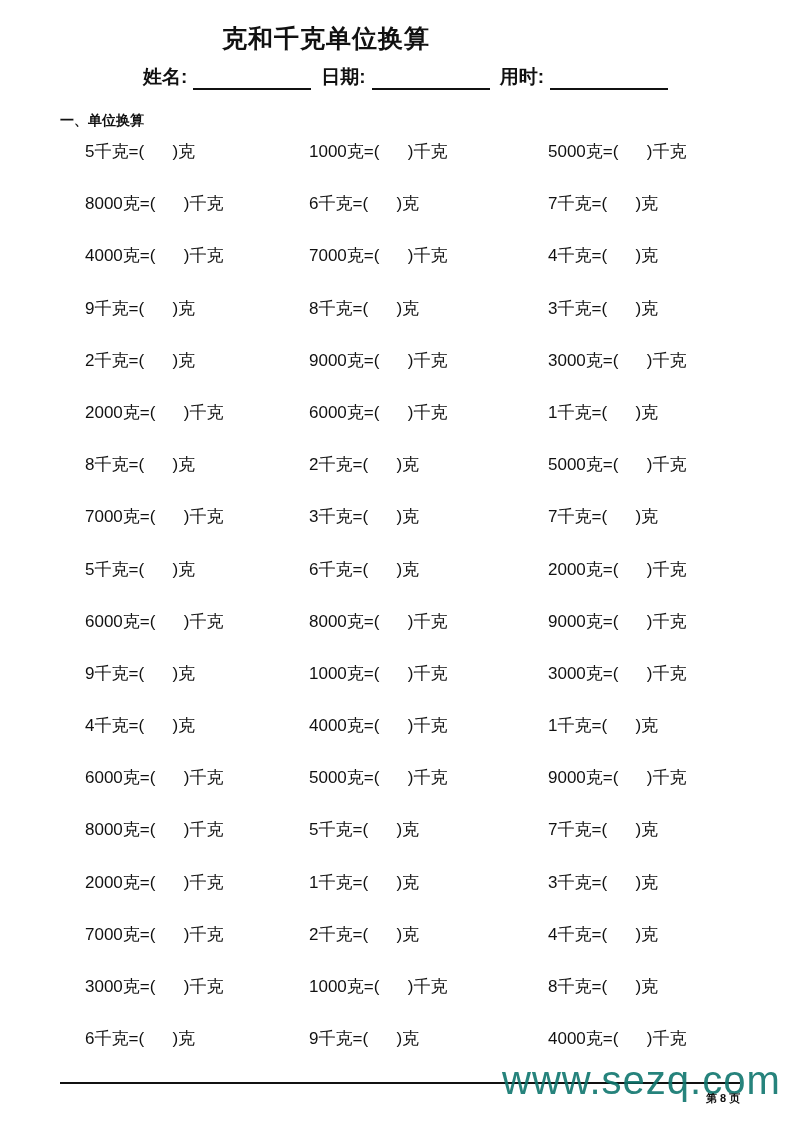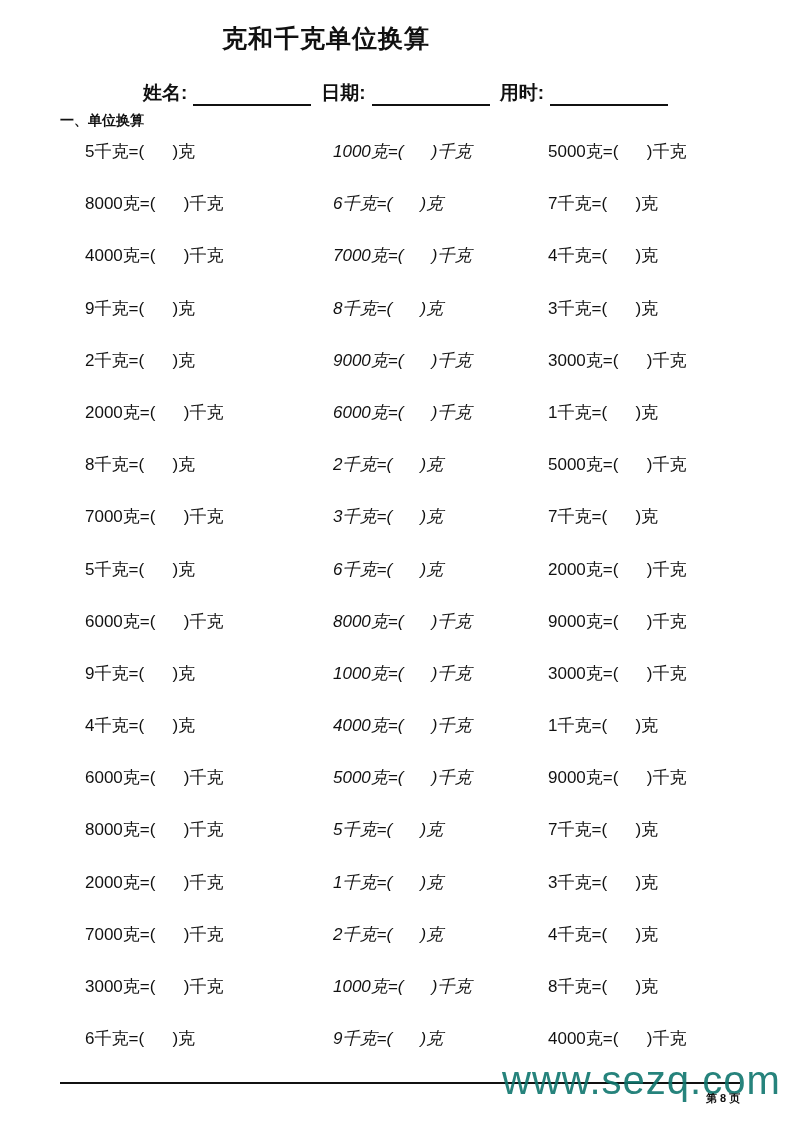--- a/index.html
+++ b/index.html
@@ -1,28 +1,28 @@
 <!DOCTYPE html>
 <html><head>
 <meta charset="utf-8">
 <style>
   html, body { margin: 0; padding: 0; background: #ffffff; }
   body { width: 800px; height: 1131px; position: relative; overflow: hidden;
          font-family: "Liberation Sans", "DejaVu Sans", sans-serif; color: #111; }
   .title { position: absolute; top: 22px; left: 0; width: 652px; text-align: center;
            font-size: 25px; font-weight: bold; letter-spacing: 1px; }
-  .meta { position: absolute; top: 80px; left: 143px; font-size: 19px; font-weight: bold;
+  .meta { position: absolute; top: 64px; left: 143px; font-size: 19px; font-weight: bold;
           display: flex; align-items: flex-end; }
   .meta .lbl { margin-right: 6px; }
   .meta .blank { display: inline-block; border-bottom: 2px solid #111; height: 18px; margin-right: 10px; }
   .section { position: absolute; top: 112px; left: 60px; font-size: 14px; font-weight: bold; }
   .grid { position: absolute; top: 140px; left: 85px; width: 700px; }
   .row { height: 52.2px; position: relative; text-align: center; }
   .cell { position: absolute; top: 0; font-size: 17px; white-space: pre; }
-  .c0 { left: 0; } .c1 { left: 248px; font-style: italic; } .c2 { left: 463px; }
+  .c0 { left: 0; } .c1 { left: 224px; } .c2 { left: 463px; }
   .footer-line { position: absolute; top: 1082px; left: 60px; width: 680px; height: 0; border-top: 2px solid #111; }
   .watermark { position: absolute; top: 1058px; left: 502px; font-size: 40px; color: #0f766e;
                letter-spacing: 1px; opacity: 0.9; }
   .pageno { position: absolute; top: 1091px; left: 706px; font-size: 11px; font-weight: bold; }
 </style>
 </head>
 <body>
 
 <div class="title">克和千克单位换算</div>
 

